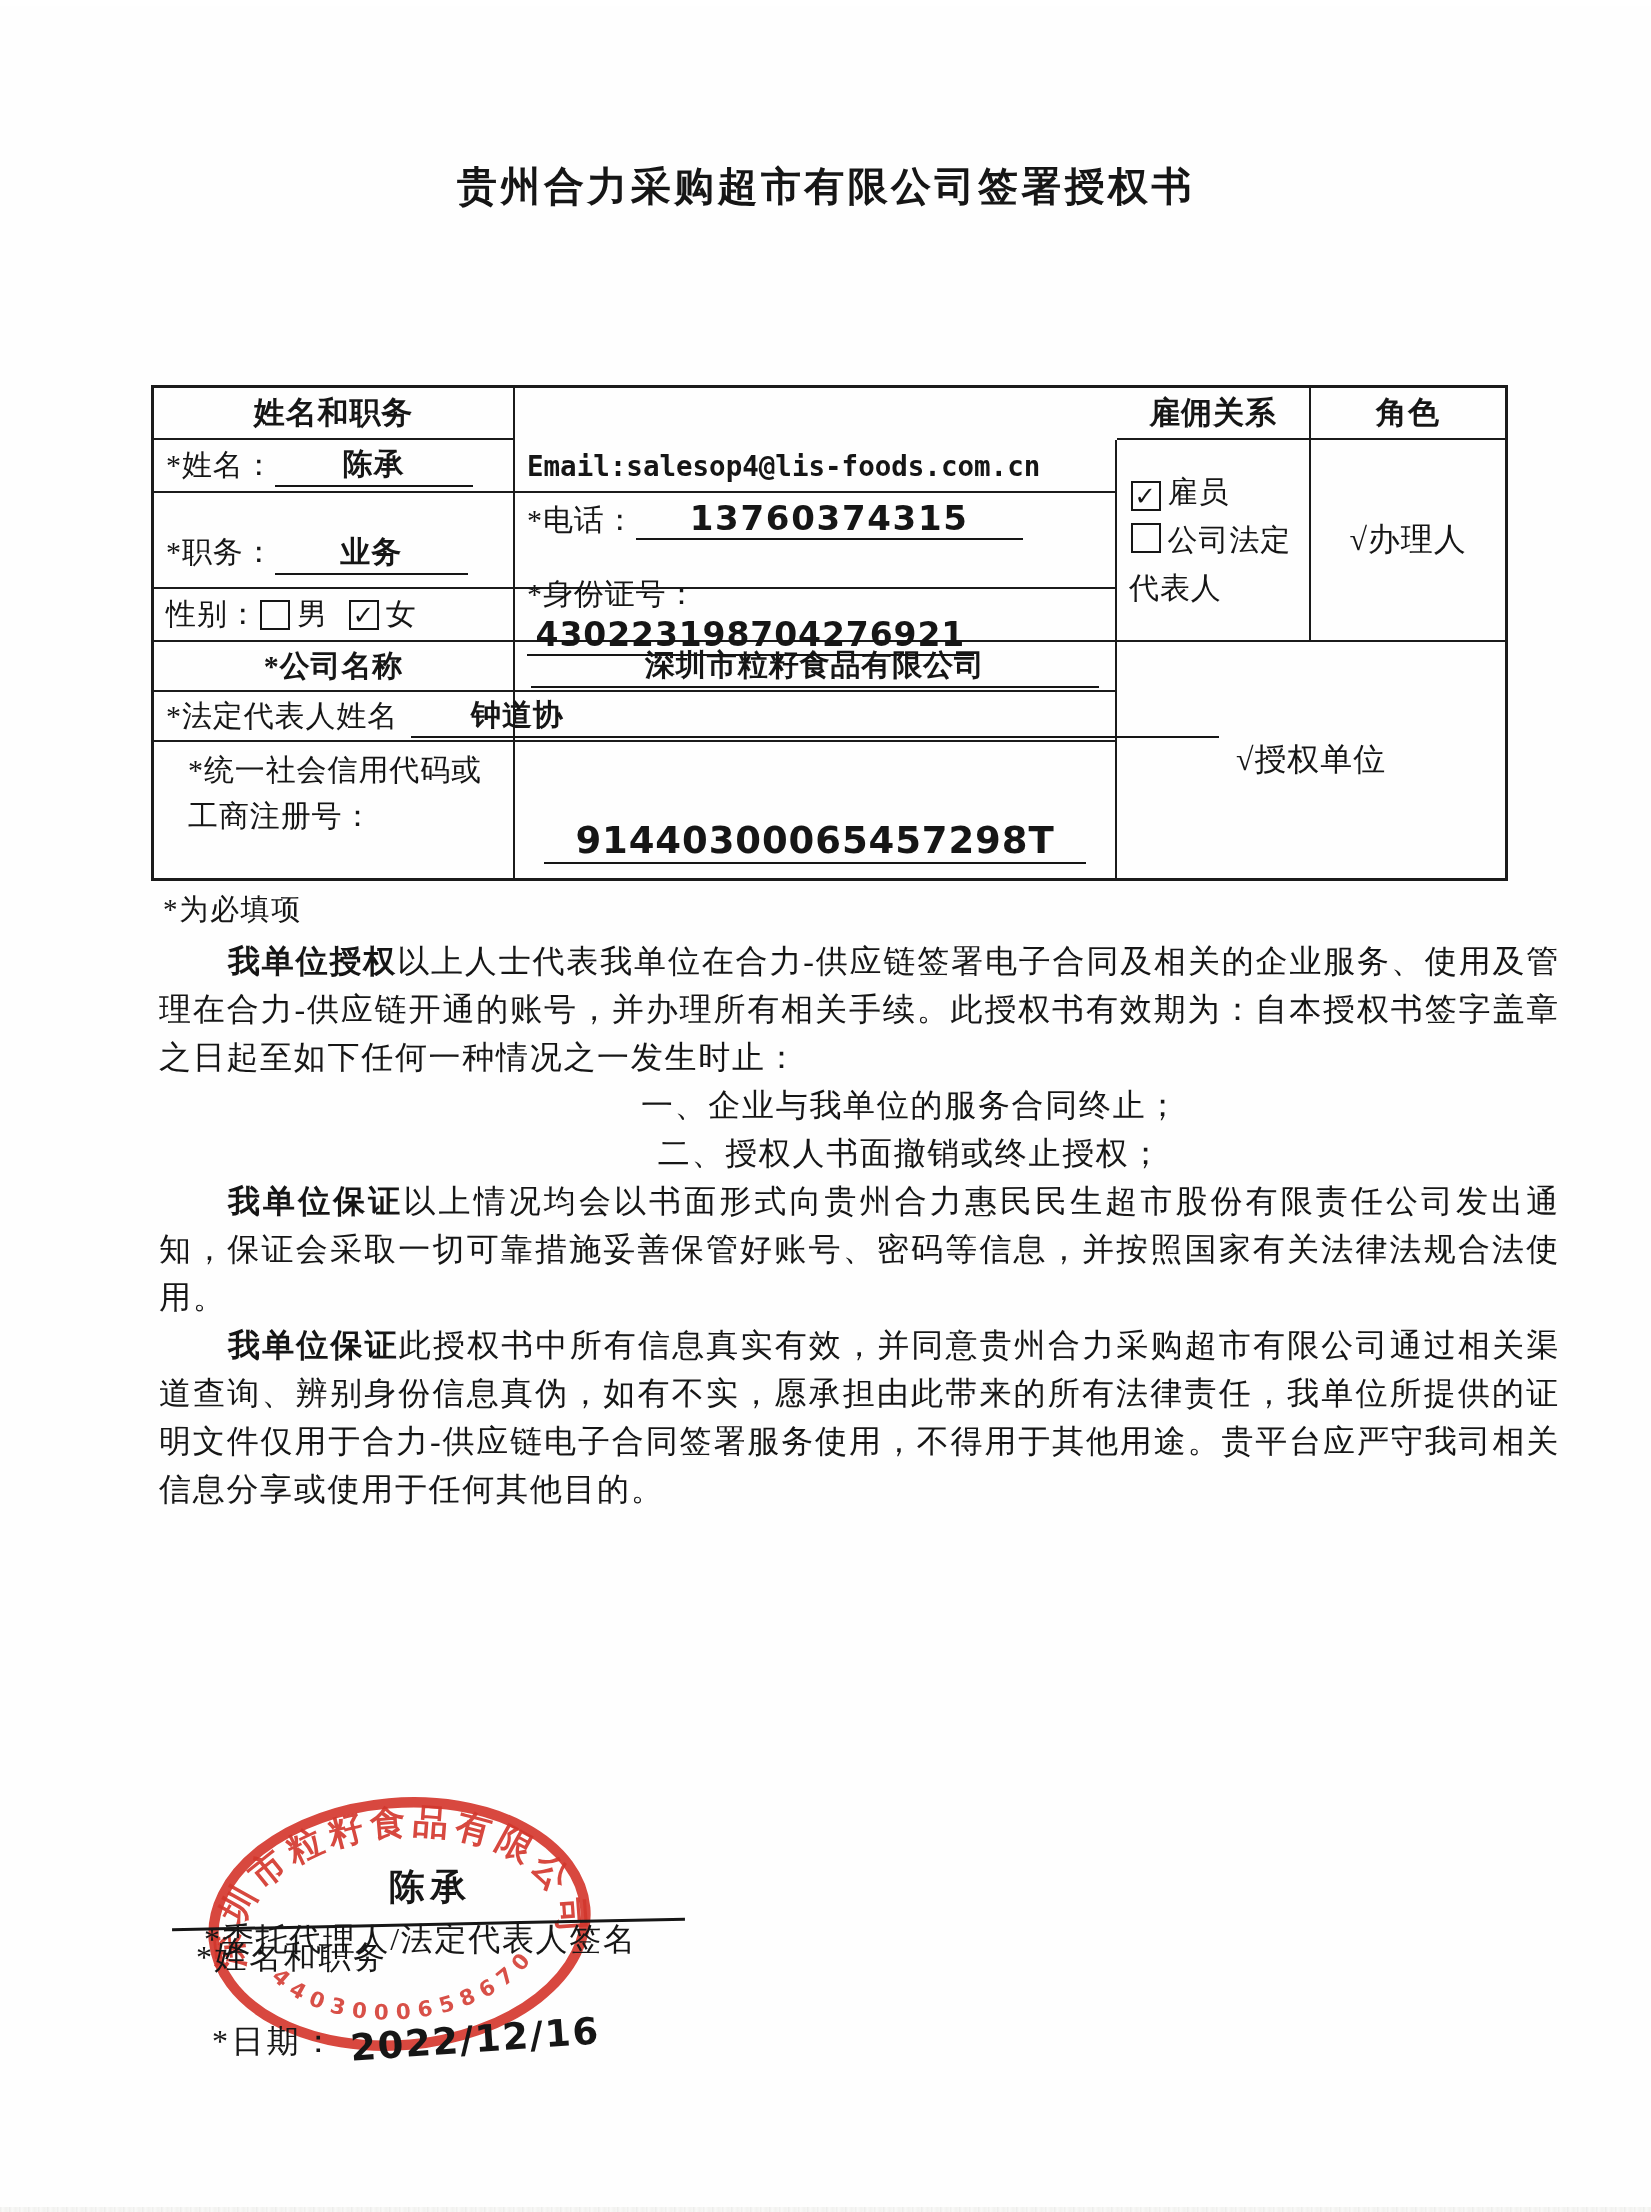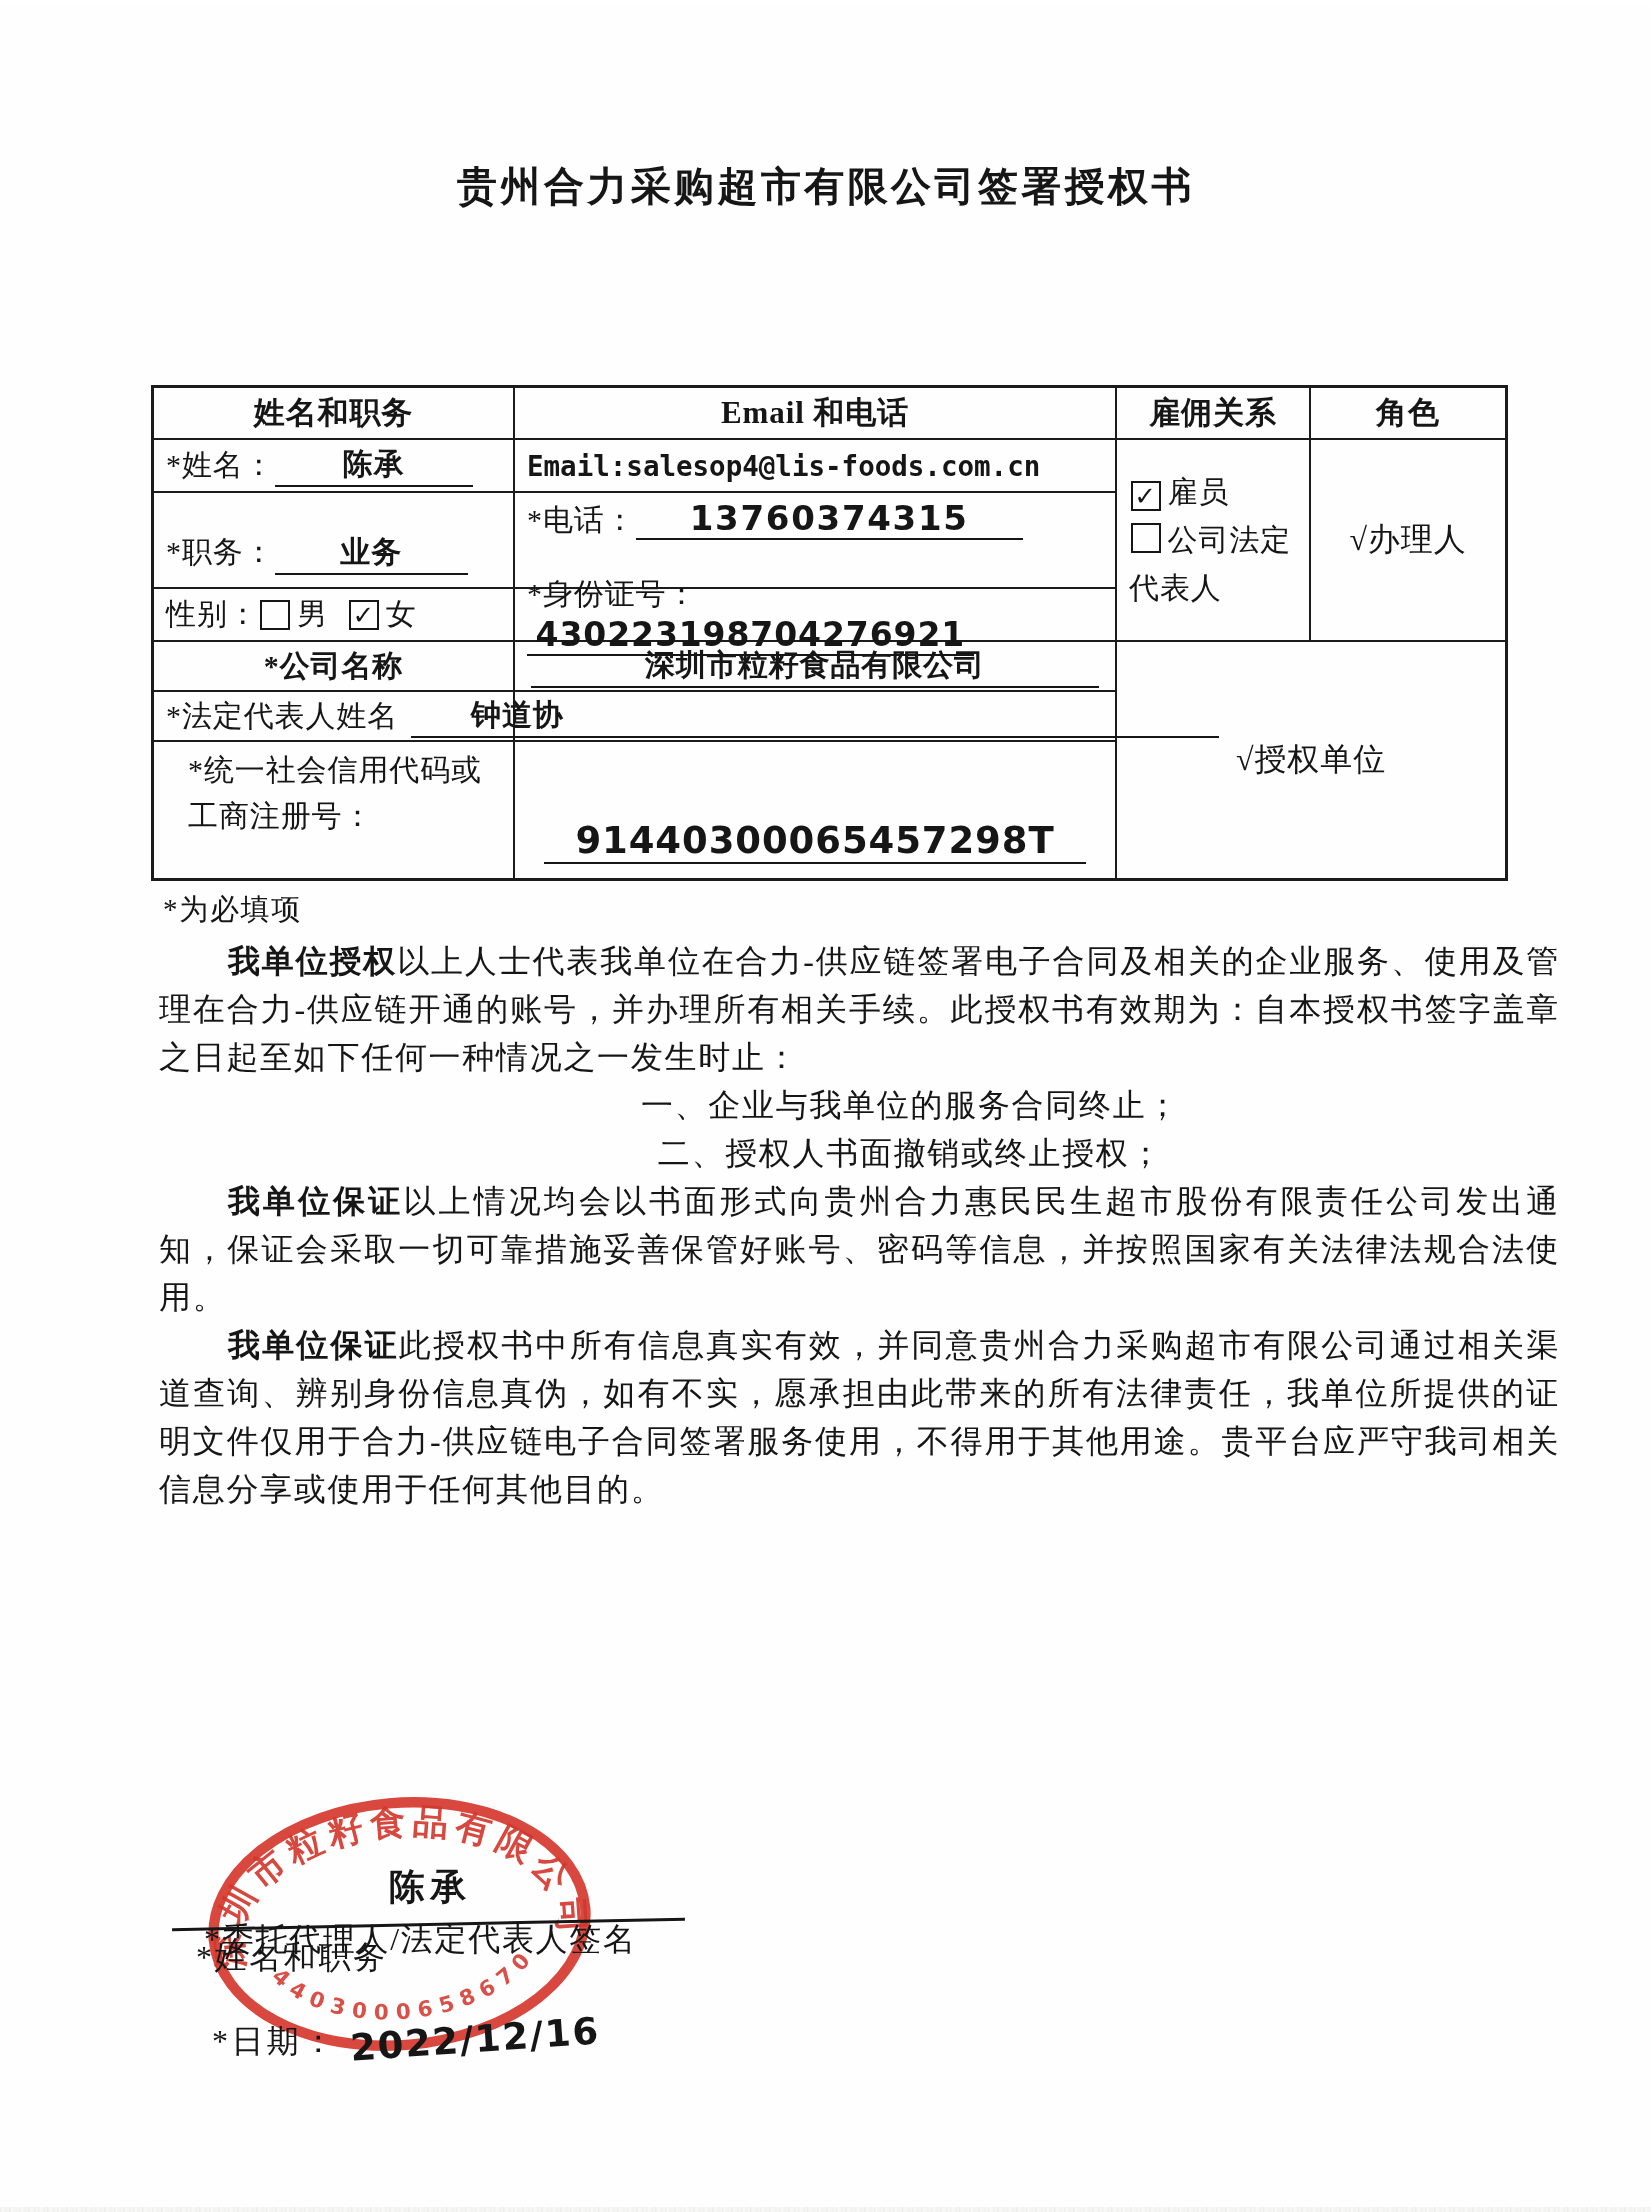--- a/index.html
+++ b/index.html
@@ -100,21 +100,20 @@
 </head>
 <body>
 
 <div class="page">
 
   <h1 class="title">贵州合力采购超市有限公司签署授权书</h1>
 
 
   <div class="gtable">
     <div class="cell th" style="grid-column:1;grid-row:1;">姓名和职务</div>
-    <div class="cell th" style="grid-column:2;grid-row:1;">Email 和电话</div>
     <div class="cell th" style="grid-column:3;grid-row:1;">雇佣关系</div>
     <div class="cell th no-r" style="grid-column:4;grid-row:1;">角色</div>
 
     <div class="cell" style="grid-column:1;grid-row:2;">
       <span>*姓名：</span>
       <span class="uv uv-name">陈承</span>
     </div>
     <div class="cell email-cell" style="grid-column:2;grid-row:2;">Email:salesop4@lis-foods.com.cn</div>
 
     <div class="cell employ-cell" style="grid-column:3;grid-row:2 / span 3;">

